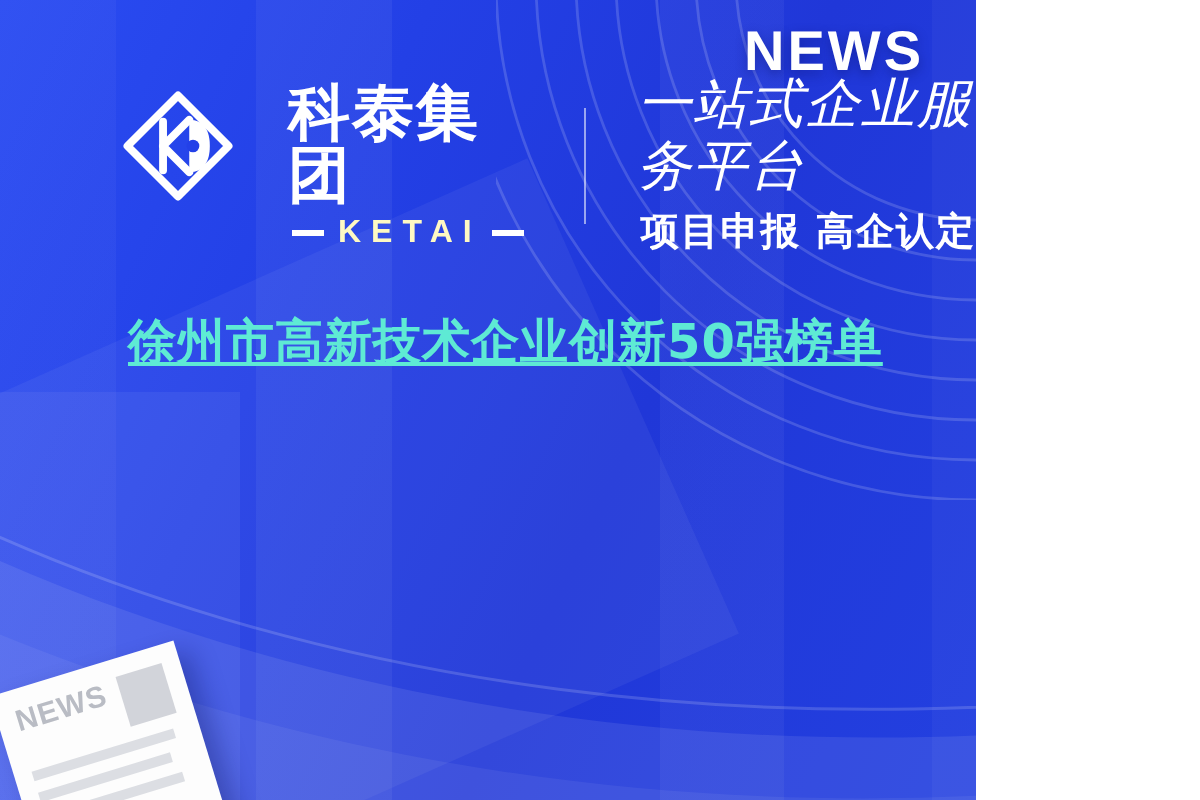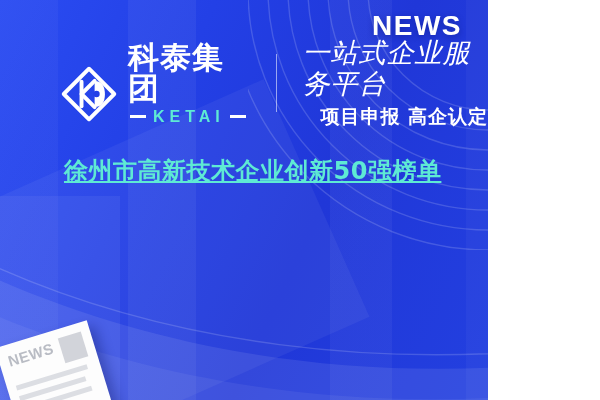--- a/index.html
+++ b/index.html
@@ -58,21 +58,22 @@
 
   
   .header {
     position: absolute;
     left: 60px; top: 38px;
     display: flex;
     align-items: center;
   }
   .logo-block {
     display: flex;
-    align-items: flex-end;
+    align-items: flex-start;
+    gap: 16px;
   }
   .logo-mark { display: block; }
   .logo-words {
     margin-left: 10px;
     display: flex;
     flex-direction: column;
     align-items: center;
   }
   .logo-cn {
     color: #ffffff;
@@ -85,21 +86,21 @@
   .logo-en-row {
     display: flex;
     align-items: center;
     margin-top: 5px;
   }
   .logo-dash {
     width: 16px; height: 3px;
     background: #ffffff;
   }
   .logo-en {
-    color: #5eead4;
+    color: #fef9c3;
     font-size: 16px;
     font-weight: bold;
     letter-spacing: 5px;
     line-height: 1;
     margin: 0 5px 0 7px;
     font-family: "Liberation Sans", sans-serif;
   }
   .divider {
     width: 1px;
     height: 58px;

